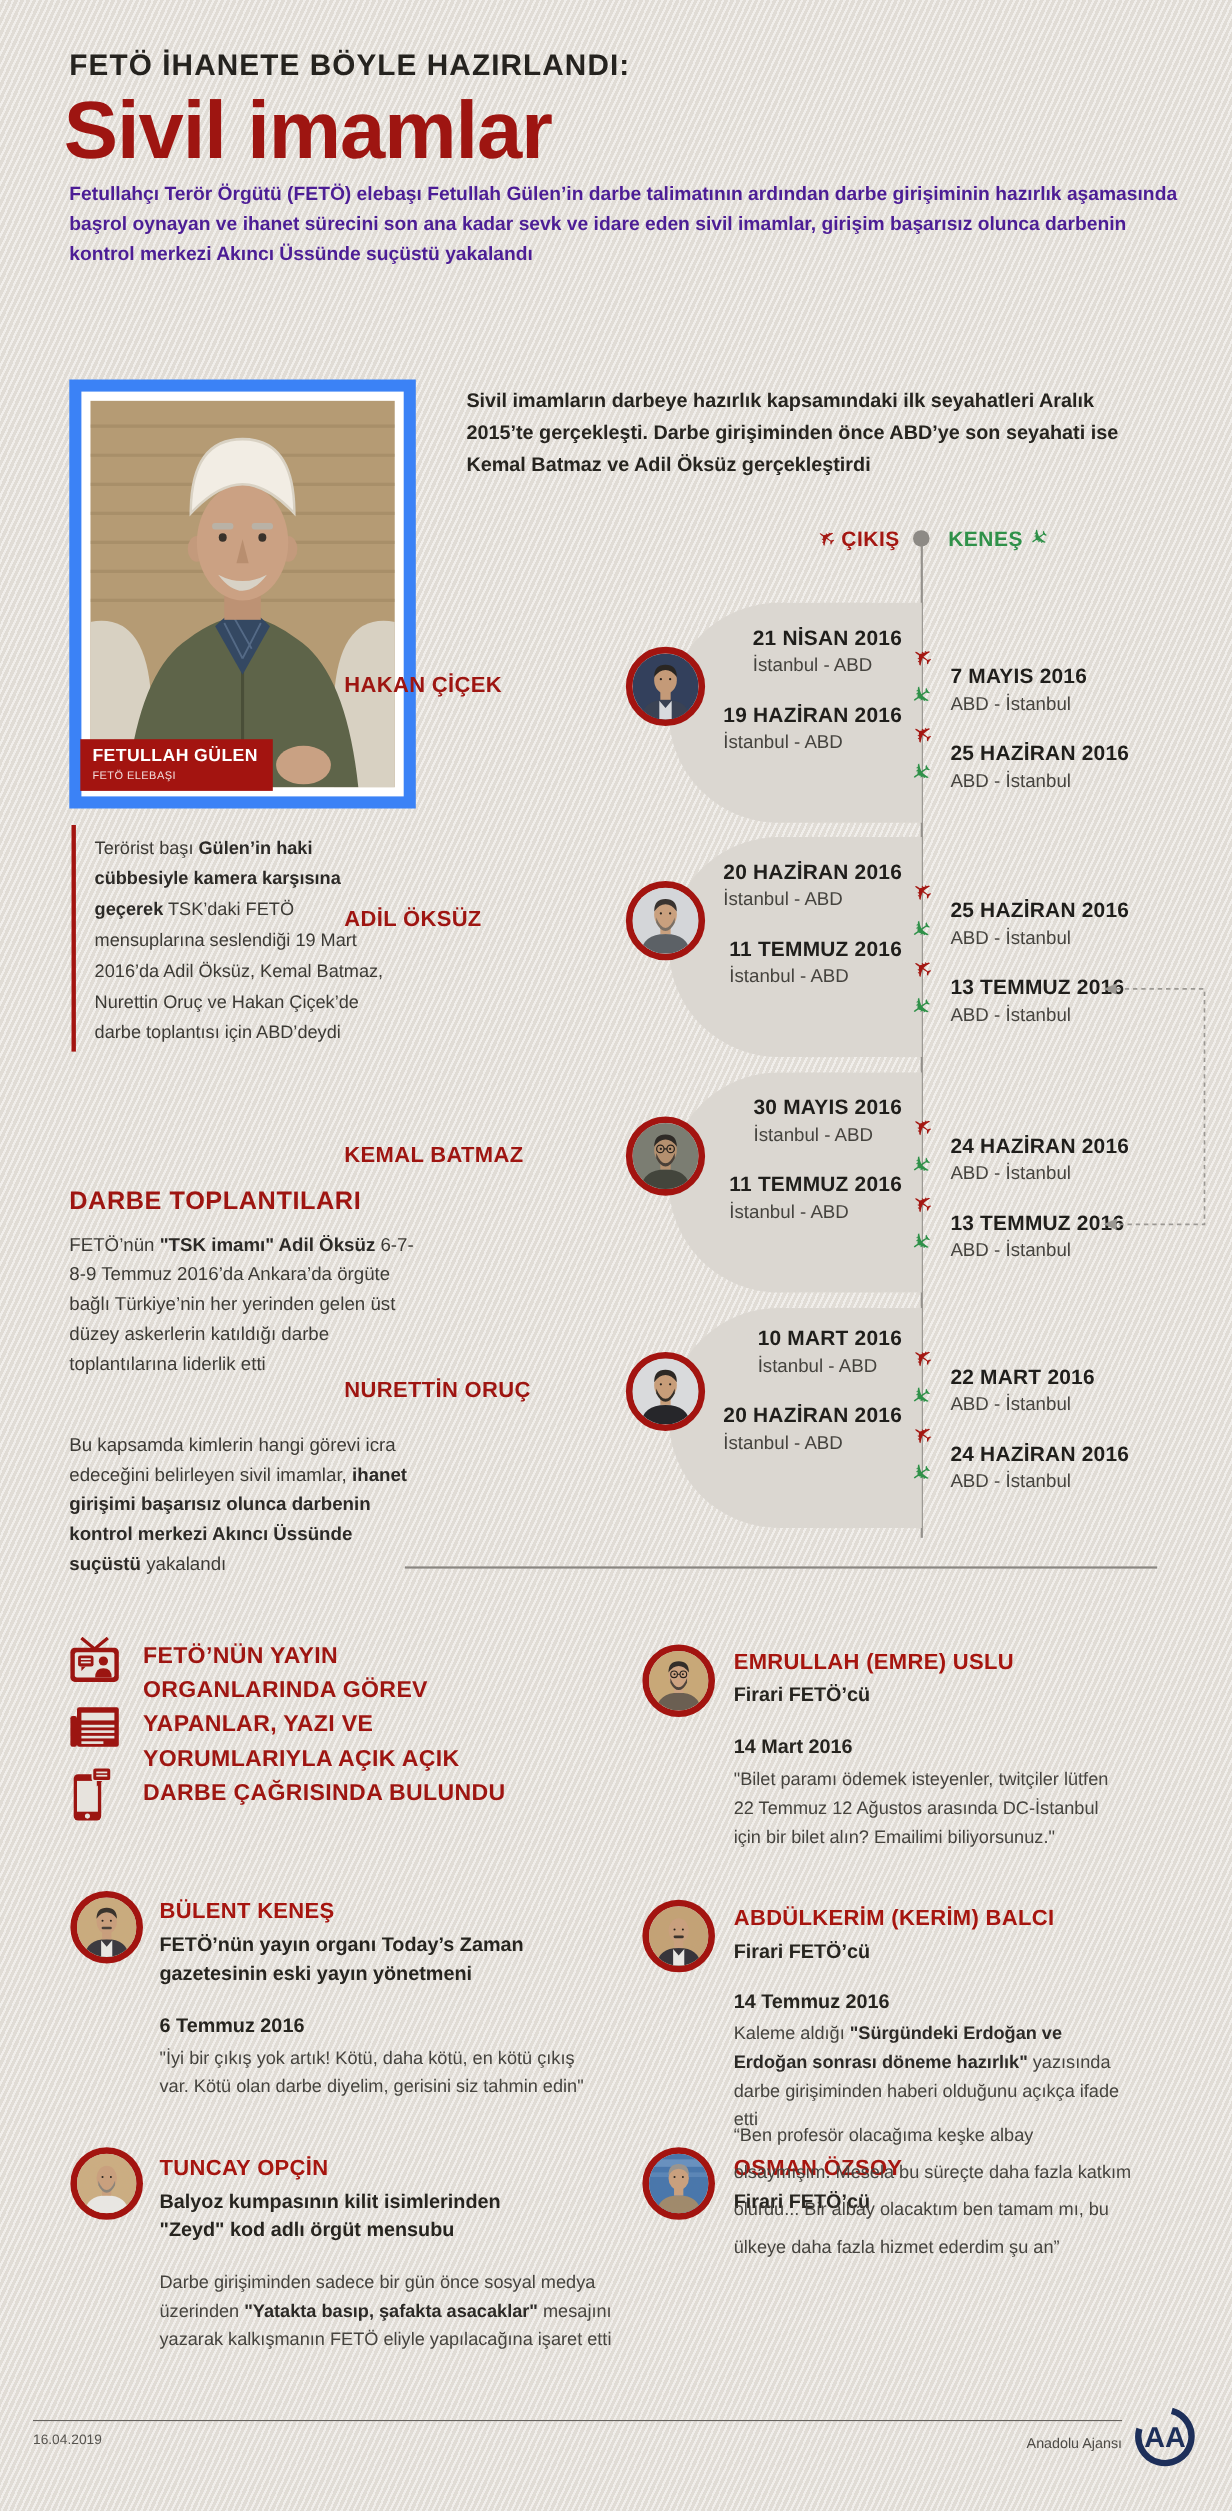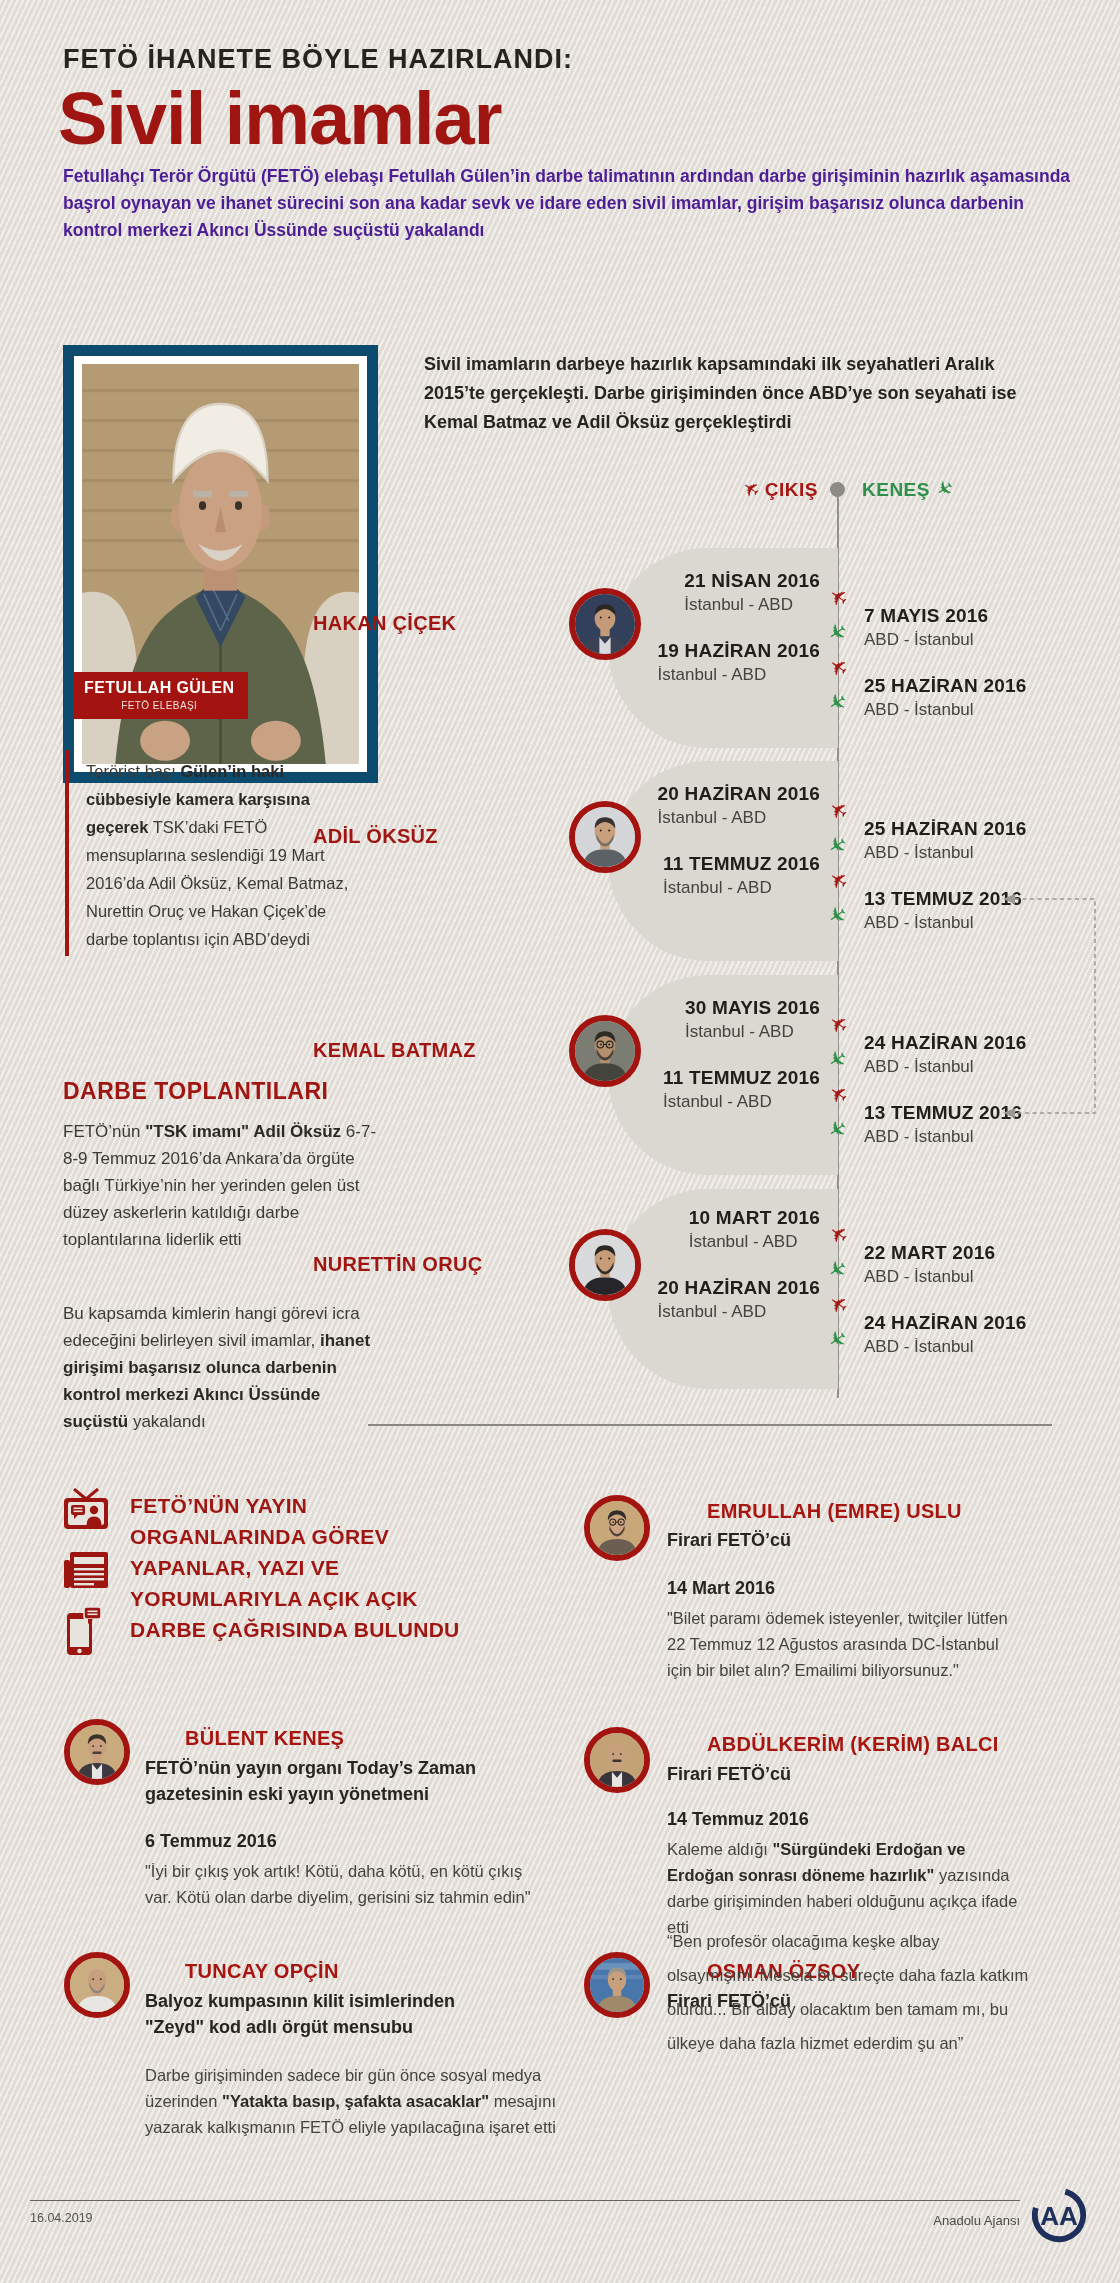--- a/index.html
+++ b/index.html
@@ -11,21 +11,21 @@
     font-family:"Liberation Sans", sans-serif;
     color:#23231f;
     overflow:hidden;
   }
   .abs{position:absolute;}
   
   .kicker{left:63px;top:44px;font-size:27px;font-weight:bold;letter-spacing:1px;color:#25231f;}
   .title{left:58px;top:76px;font-size:74px;font-weight:bold;letter-spacing:-1px;color:#9e1511;}
   .intro{left:63px;top:163px;width:1015px;font-size:17.5px;font-weight:bold;line-height:27px;color:#4c1d95;}
   
-  .photo-frame{left:63px;top:345px;width:315px;height:438px;background:#0c4a6e;text-align:center;}
+  .photo-frame{left:63px;top:345px;width:315px;height:390px;background:#3b82f6;}
   .photo-inner{position:absolute;left:11px;top:11px;right:11px;bottom:11px;background:#fff;}
   .photo-img{position:absolute;left:8px;top:8px;right:8px;bottom:8px;overflow:hidden;}
   .gcap{position:absolute;left:10px;top:327px;background:#a31410;padding:7px 14px 8px 11px;}
   .gcap .n{font-size:16px;font-weight:bold;color:#ffffff;letter-spacing:.4px;}
   .gcap .r{font-size:10px;color:#f2dedd;margin-top:3px;letter-spacing:.4px;}
   .red-rule{left:65px;top:750px;width:4px;height:206px;background:#a31410;}
   .gnote{left:86px;top:757px;width:285px;font-size:16.5px;line-height:28px;color:#3c3a35;}
   .gnote b{color:#2b2926;}
   .flights-intro{left:424px;top:350px;width:600px;font-size:18px;font-weight:bold;line-height:29px;color:#26241f;}
   
@@ -48,21 +48,21 @@
   .pphoto svg{display:block;}
   .hdivider{left:368px;top:1424px;width:684px;height:2px;background:#8a8782;}
   
   .darbe-h{left:63px;top:1078px;font-size:23px;font-weight:bold;color:#9e1511;letter-spacing:.5px;}
   .darbe-p{left:63px;width:322px;font-size:17px;line-height:27px;color:#3c3a35;}
   .darbe-p b{color:#2b2926;}
   
   .mh{left:130px;top:1490px;width:335px;font-size:21px;font-weight:bold;line-height:31px;color:#9e1511;letter-spacing:.3px;}
   .micon{left:63px;}
   .mphoto{position:absolute;width:66px;height:66px;box-sizing:border-box;border:6px solid #a31410;border-radius:50%;overflow:hidden;background:#cfccc6;}
-  .mname{position:absolute;font-size:20px;font-weight:bold;color:#a6150f;letter-spacing:.3px;margin-left:40px;}
+  .mname{position:absolute;font-size:20px;font-weight:bold;color:#a6150f;letter-spacing:.3px;}
   .mrole{position:absolute;font-size:18px;font-weight:bold;color:#26241f;line-height:26px;}
   .mdate{position:absolute;font-size:18px;font-weight:bold;color:#26241f;}
   .mtext{position:absolute;font-size:16.5px;line-height:26px;color:#45433e;}
   .mtext b{color:#2b2926;}
   
   .f-line{left:30px;top:2200px;width:990px;height:1px;background:#67645f;}
   .f-date{left:30px;top:2211px;font-size:12.5px;color:#55534e;}
   .f-agency{left:880px;top:2213px;width:140px;text-align:right;font-size:13px;color:#4c4a45;}
   .f-logo{left:1030px;top:2186px;width:58px;height:58px;}
 </style>

